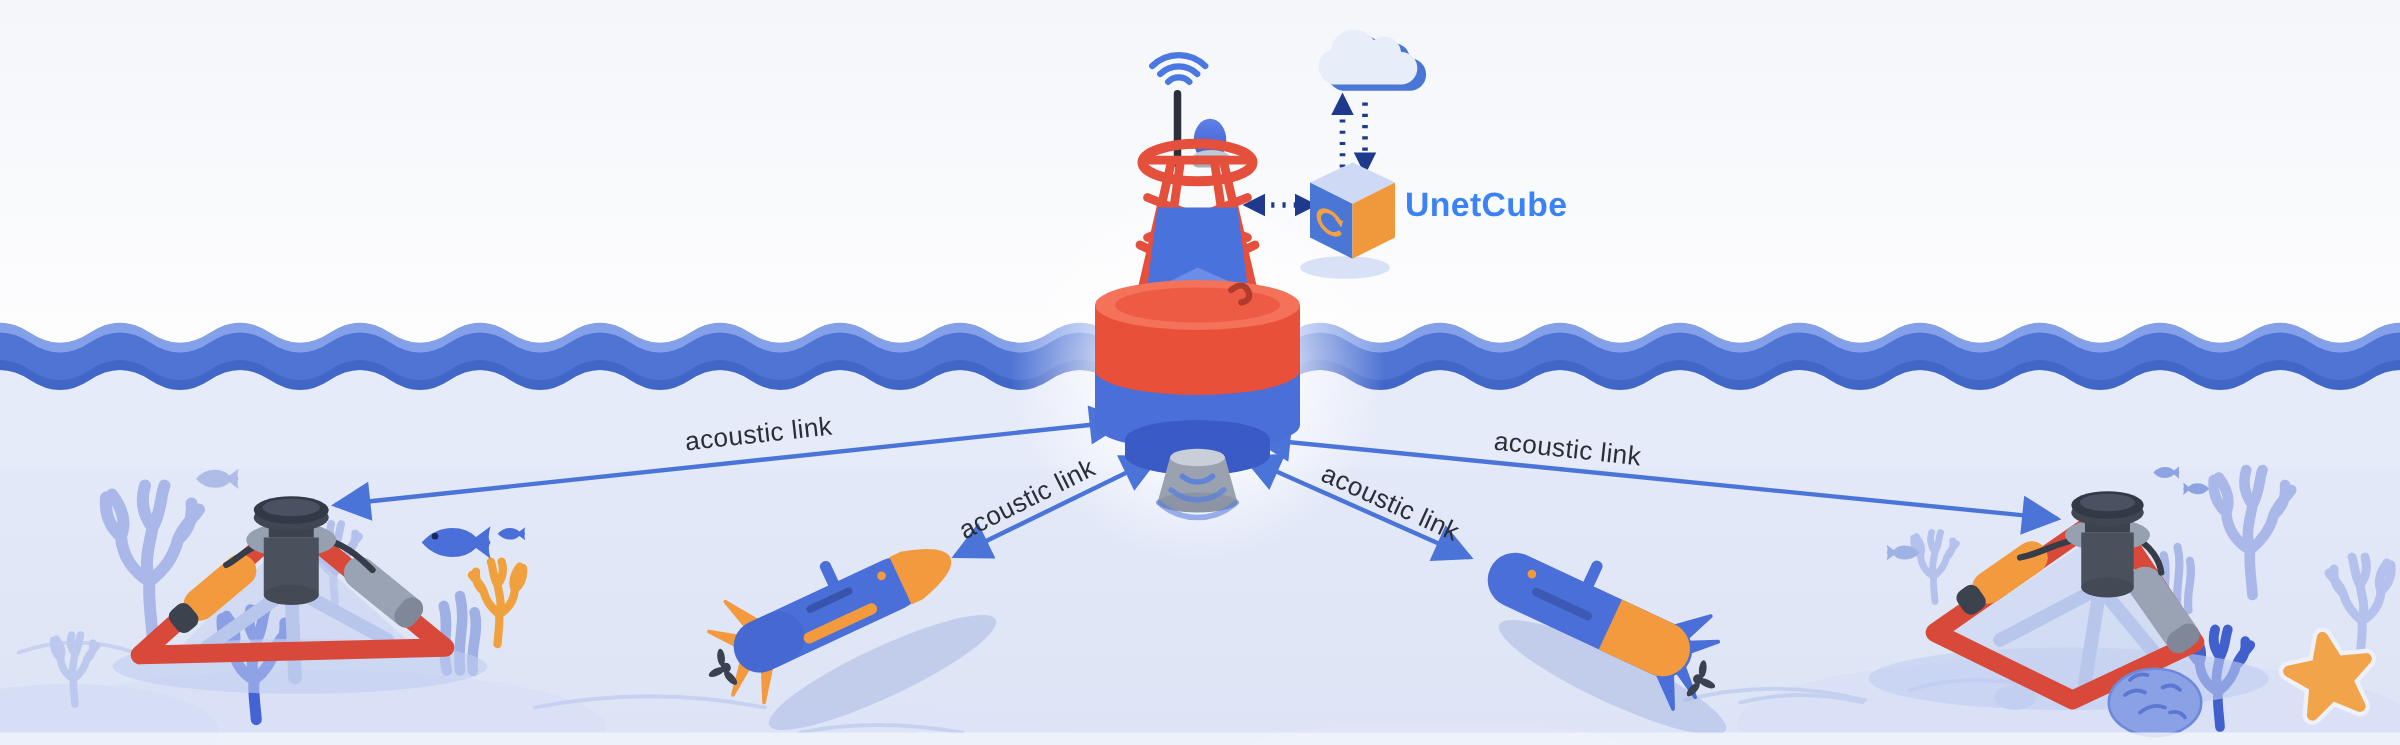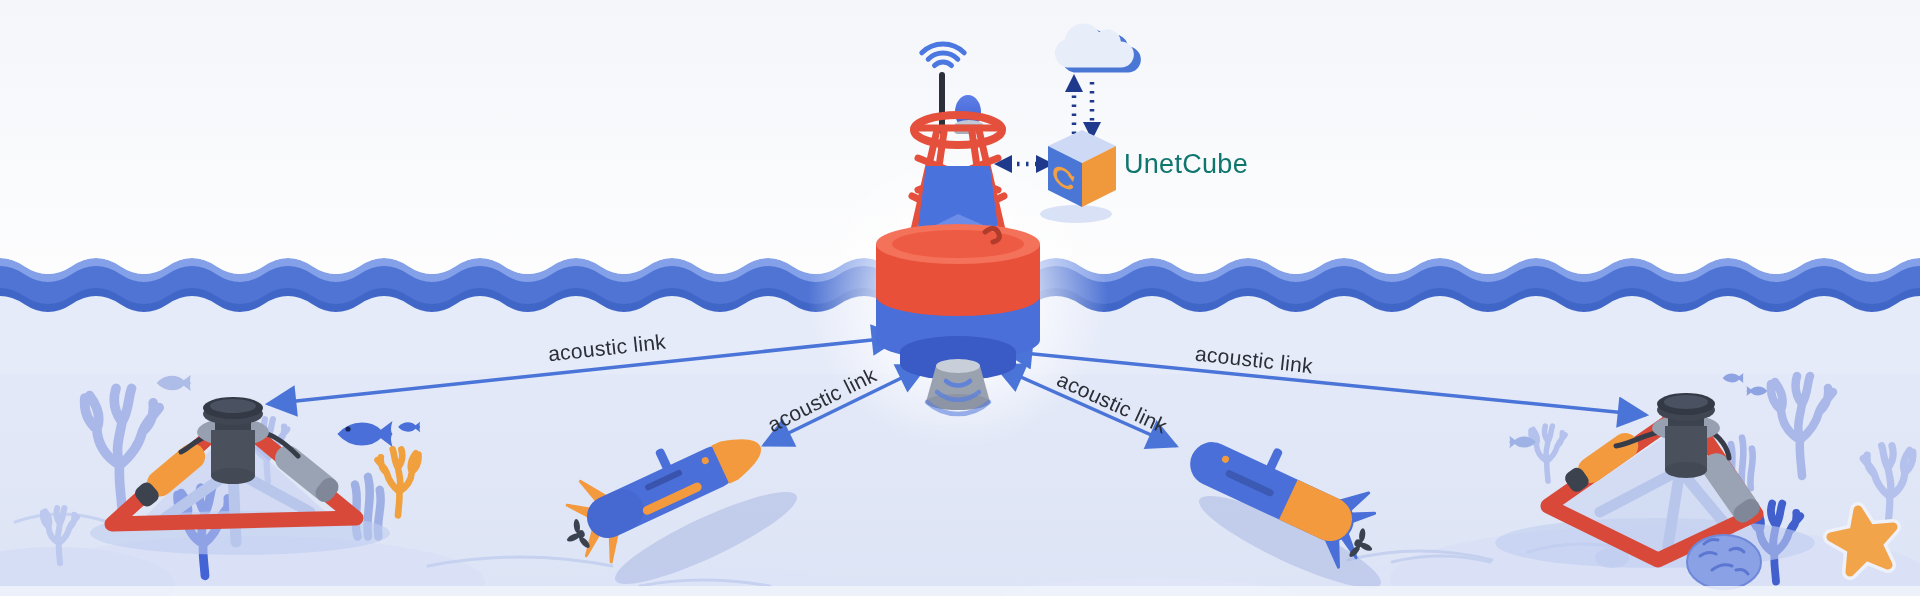--- a/index.html
+++ b/index.html
@@ -1,21 +1,21 @@
 <!DOCTYPE html>
 <html><head>
 <meta charset="utf-8">
 <style>
   html,body{margin:0;padding:0;background:#ffffff;}
   .stage{position:relative;width:1920px;height:596px;overflow:hidden;background:#fafbfd;
          font-family:"Liberation Sans",sans-serif;}
   .stage svg{position:absolute;left:0;top:0;display:block;}
   .link-label{position:absolute;font-size:21px;color:#2b2e36;white-space:nowrap;
               transform-origin:center;letter-spacing:.3px;}
-  .brand-label{position:absolute;font-size:27px;font-weight:400;color:#0f766e;
+  .brand-label{position:absolute;font-size:27px;font-weight:700;color:#3b82f6;
                white-space:nowrap;letter-spacing:.3px;}
 </style>
 </head>
 <body>
 
 <div class="stage">
 <svg width="1920" height="596" viewBox="0 0 1920 596">
   <defs>
     <linearGradient id="skyGrad" x1="0" y1="0" x2="0" y2="270" gradientUnits="userSpaceOnUse">
       <stop offset="0" stop-color="#f4f6fa"></stop>

